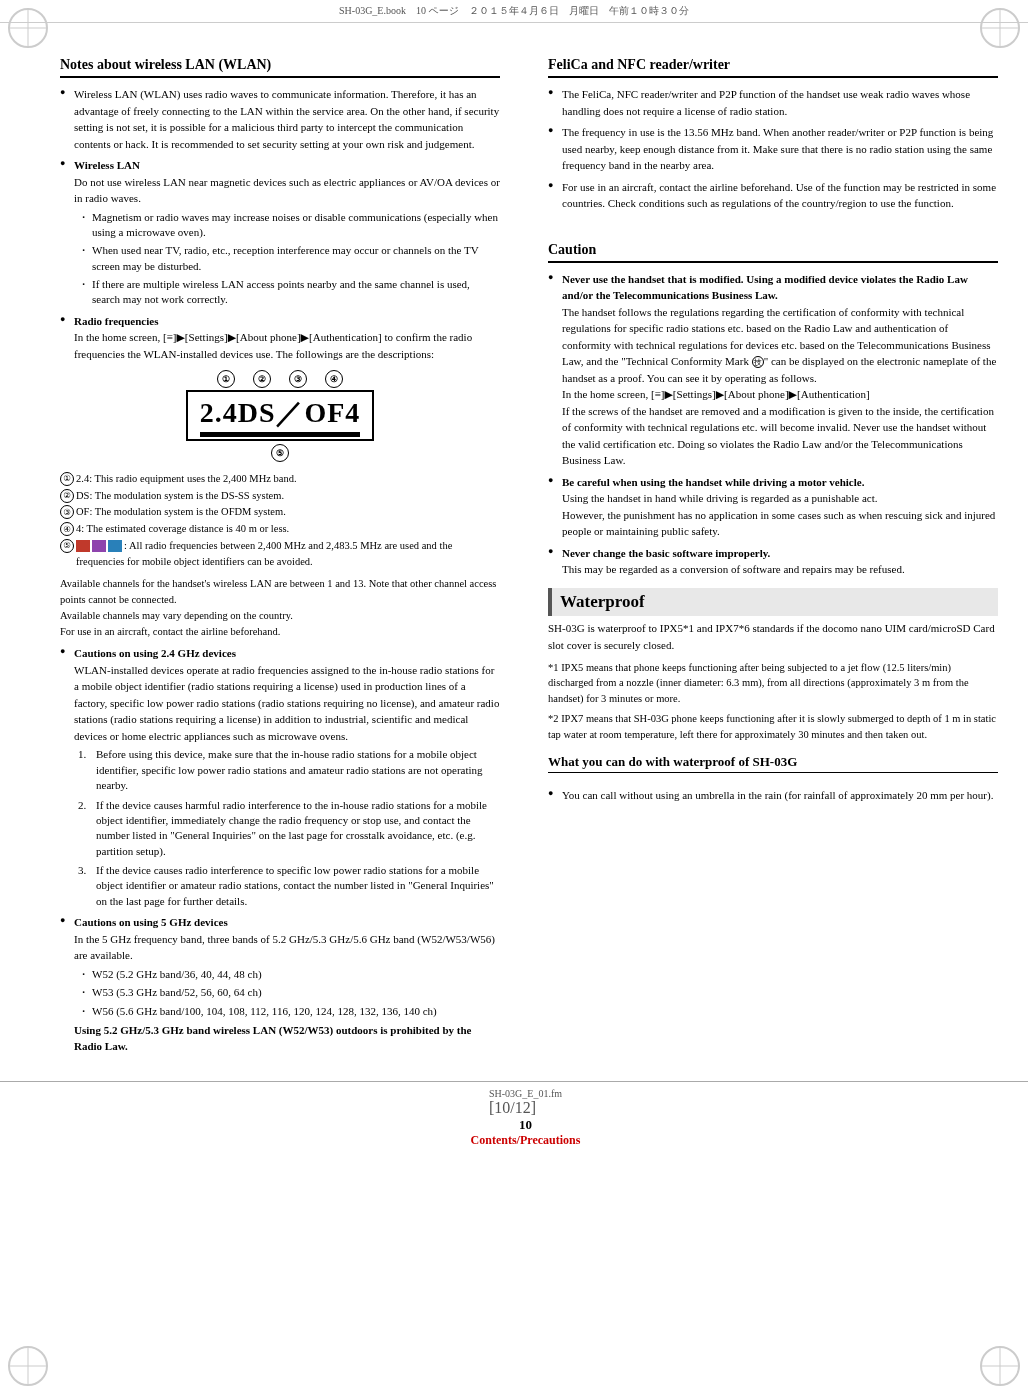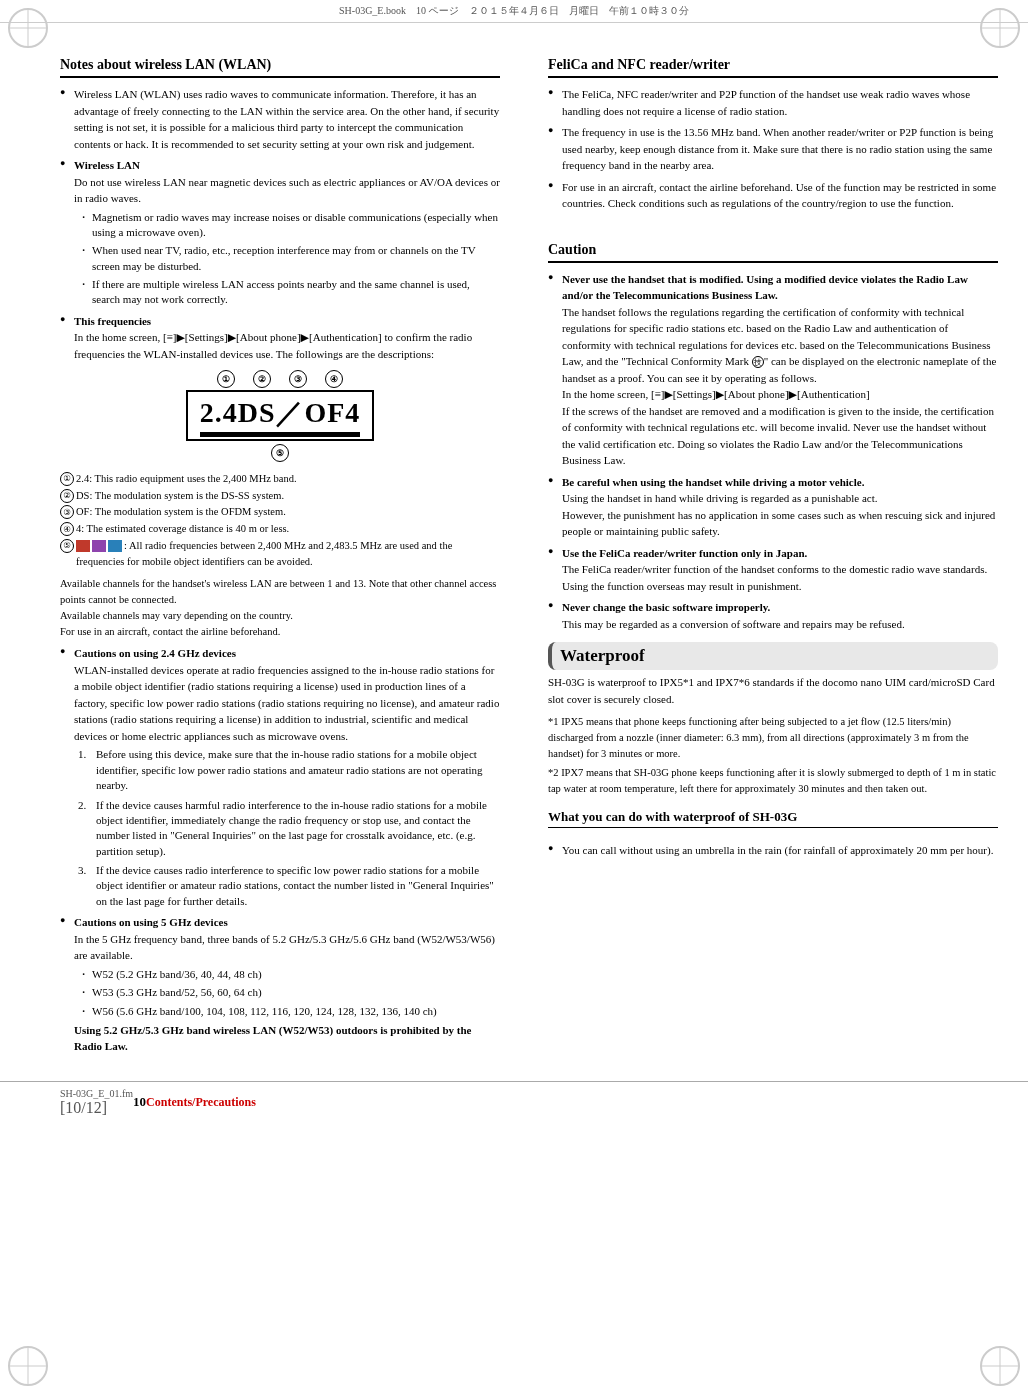--- a/index.html
+++ b/index.html
@@ -197,21 +197,20 @@
       font-size: 8.5px;
       flex-shrink: 0;
     }
 
     
     .waterproof-box {
       background: #e8e8e8;
       border-left: 4px solid #555;
       padding: 4px 8px;
       margin: 10px 0 4px 0;
-      border-radius: 8px;
     }
     .waterproof-title {
       font-size: 17px;
       font-weight: bold;
     }
     .header-text {
       font-size: 10px;
       color: #555;
     }
 
@@ -252,27 +251,27 @@
 
         <li>
           <span>Wireless LAN (WLAN) uses radio waves to communicate information. Therefore, it has an advantage of freely connecting to the LAN within the service area. On the other hand, if security setting is not set, it is possible for a malicious third party to intercept the communication contents or hack. It is recommended to set security setting at your own risk and judgement.</span>
         </li>
 
         <li>
           <span class="bold">Wireless LAN</span><br>
           <span>Do not use wireless LAN near magnetic devices such as electric appliances or AV/OA devices or in radio waves.</span>
           <ul class="sub-list">
             <li>Magnetism or radio waves may increase noises or disable communications (especially when using a microwave oven).</li>
-            <li>When used near TV, radio, etc., reception interference may from or channels on the TV screen may be disturbed.</li>
+            <li>When used near TV, radio, etc., reception interference may occur or channels on the TV screen may be disturbed.</li>
             <li>If there are multiple wireless LAN access points nearby and the same channel is used, search may not work correctly.</li>
           </ul>
         </li>
 
         <li>
-          <span class="bold">This frequencies</span><br>
+          <span class="bold">Radio frequencies</span><br>
           <span>In the home screen, [≡]▶[Settings]▶[About phone]▶[Authentication] to confirm the radio frequencies the WLAN-installed devices use. The followings are the descriptions:</span>
         </li>
       </ul>
 
       <div class="freq-diagram">
         <div class="freq-circles-row">
           <div class="freq-circle">①</div>
           <div class="freq-circle">②</div>
           <div class="freq-circle">③</div>
           <div class="freq-circle">④</div>
@@ -387,24 +386,20 @@
           In the home screen, [≡]▶[Settings]▶[About phone]▶[Authentication]<br>
           If the screws of the handset are removed and a modification is given to the inside, the certification of conformity with technical regulations etc. will become invalid. Never use the handset without the valid certification etc. Doing so violates the Radio Law and/or the Telecommunications Business Law.</span>
         </li>
 
         <li>
           <span class="bold">Be careful when using the handset while driving a motor vehicle.</span><br>
           <span>Using the handset in hand while driving is regarded as a punishable act.<br>
           However, the punishment has no application in some cases such as when rescuing sick and injured people or maintaining public safety.</span>
         </li>
 
-        <li>
-          <span class="bold">Use the FeliCa reader/writer function only in Japan.</span><br>
-          <span>The FeliCa reader/writer function of the handset conforms to the domestic radio wave standards. Using the function overseas may result in punishment.</span>
-        </li>
 
         <li>
           <span class="bold">Never change the basic software improperly.</span><br>
           <span>This may be regarded as a conversion of software and repairs may be refused.</span>
         </li>
       </ul>
 
       <div class="waterproof-box">
         <span class="waterproof-title">Waterproof</span>
       </div>
@@ -419,21 +414,21 @@
       <h3 class="sub-section-title">What you can do with waterproof of SH-03G</h3>
 
       <ul class="bullet-list">
         <li>You can call without using an umbrella in the rain (for rainfall of approximately 20 mm per hour).</li>
       </ul>
 
     </div>
 
   </div>
 
-  <div style="display:flex;align-items:center;padding:6px 37px 4px 60px;border-top:1px solid #aaa;">
+  <div style="display:flex;align-items:center;padding:6px 37px 4px 60px;border-top:1px solid #aaa;flex-direction:column;">
     <div>
       <div style="font-size:10px;color:#555;">SH-03G_E_01.fm</div>
       <div style="font-size:16px;color:#555;">[10/12]</div>
     </div>
     <div style="font-size:13px;font-weight:bold;text-align:center;">10</div>
     <div style="font-size:12px;font-weight:bold;color:#c00;">Contents/Precautions</div>
   </div>
 
 </div>
 

